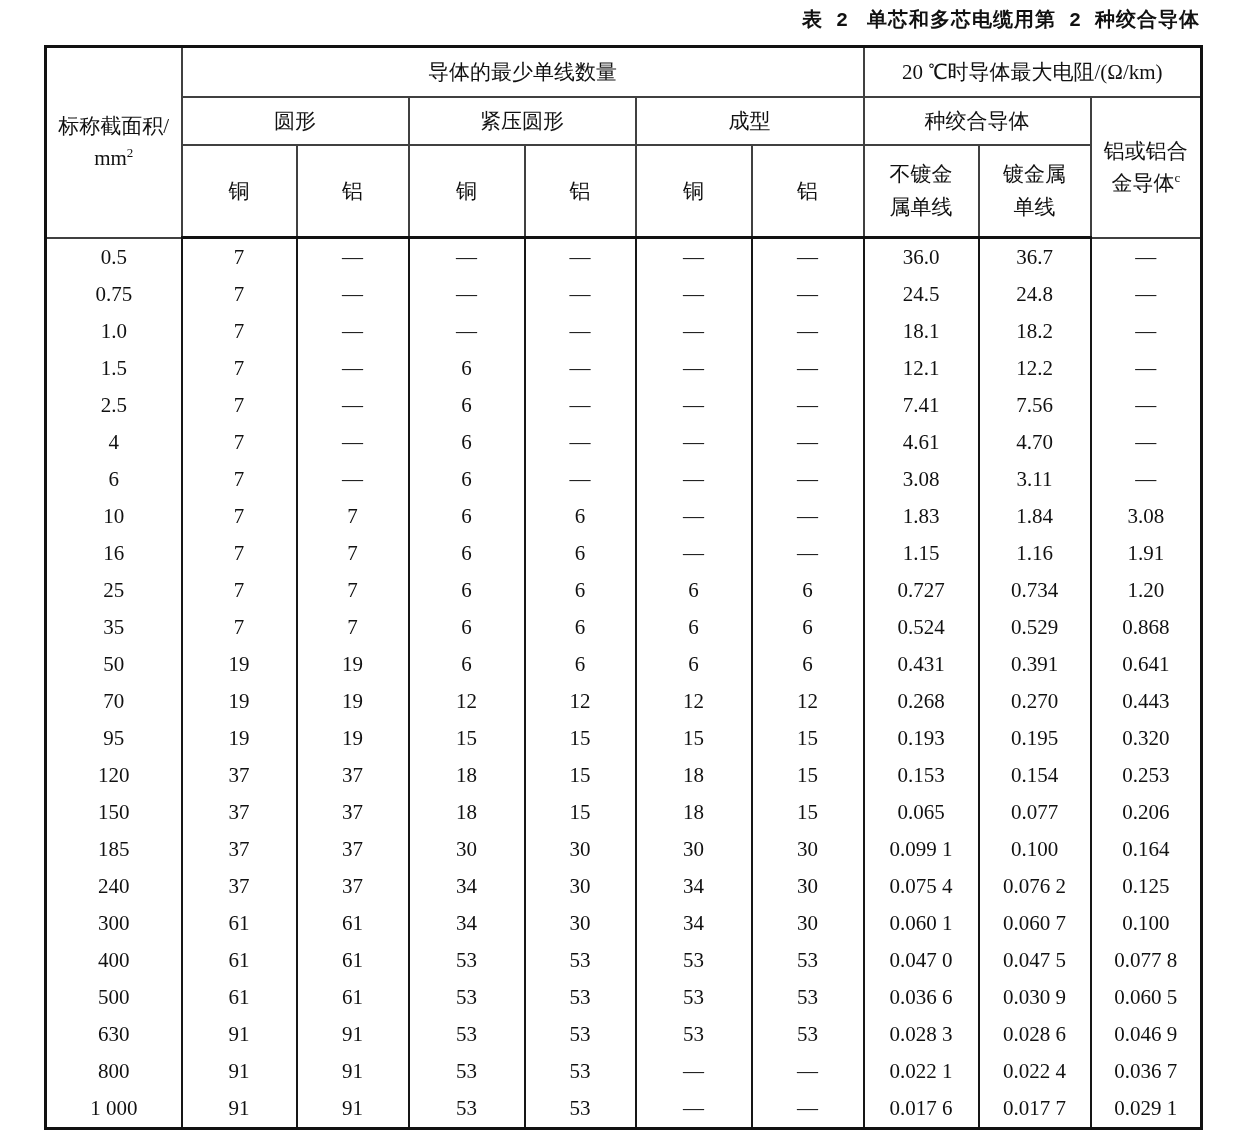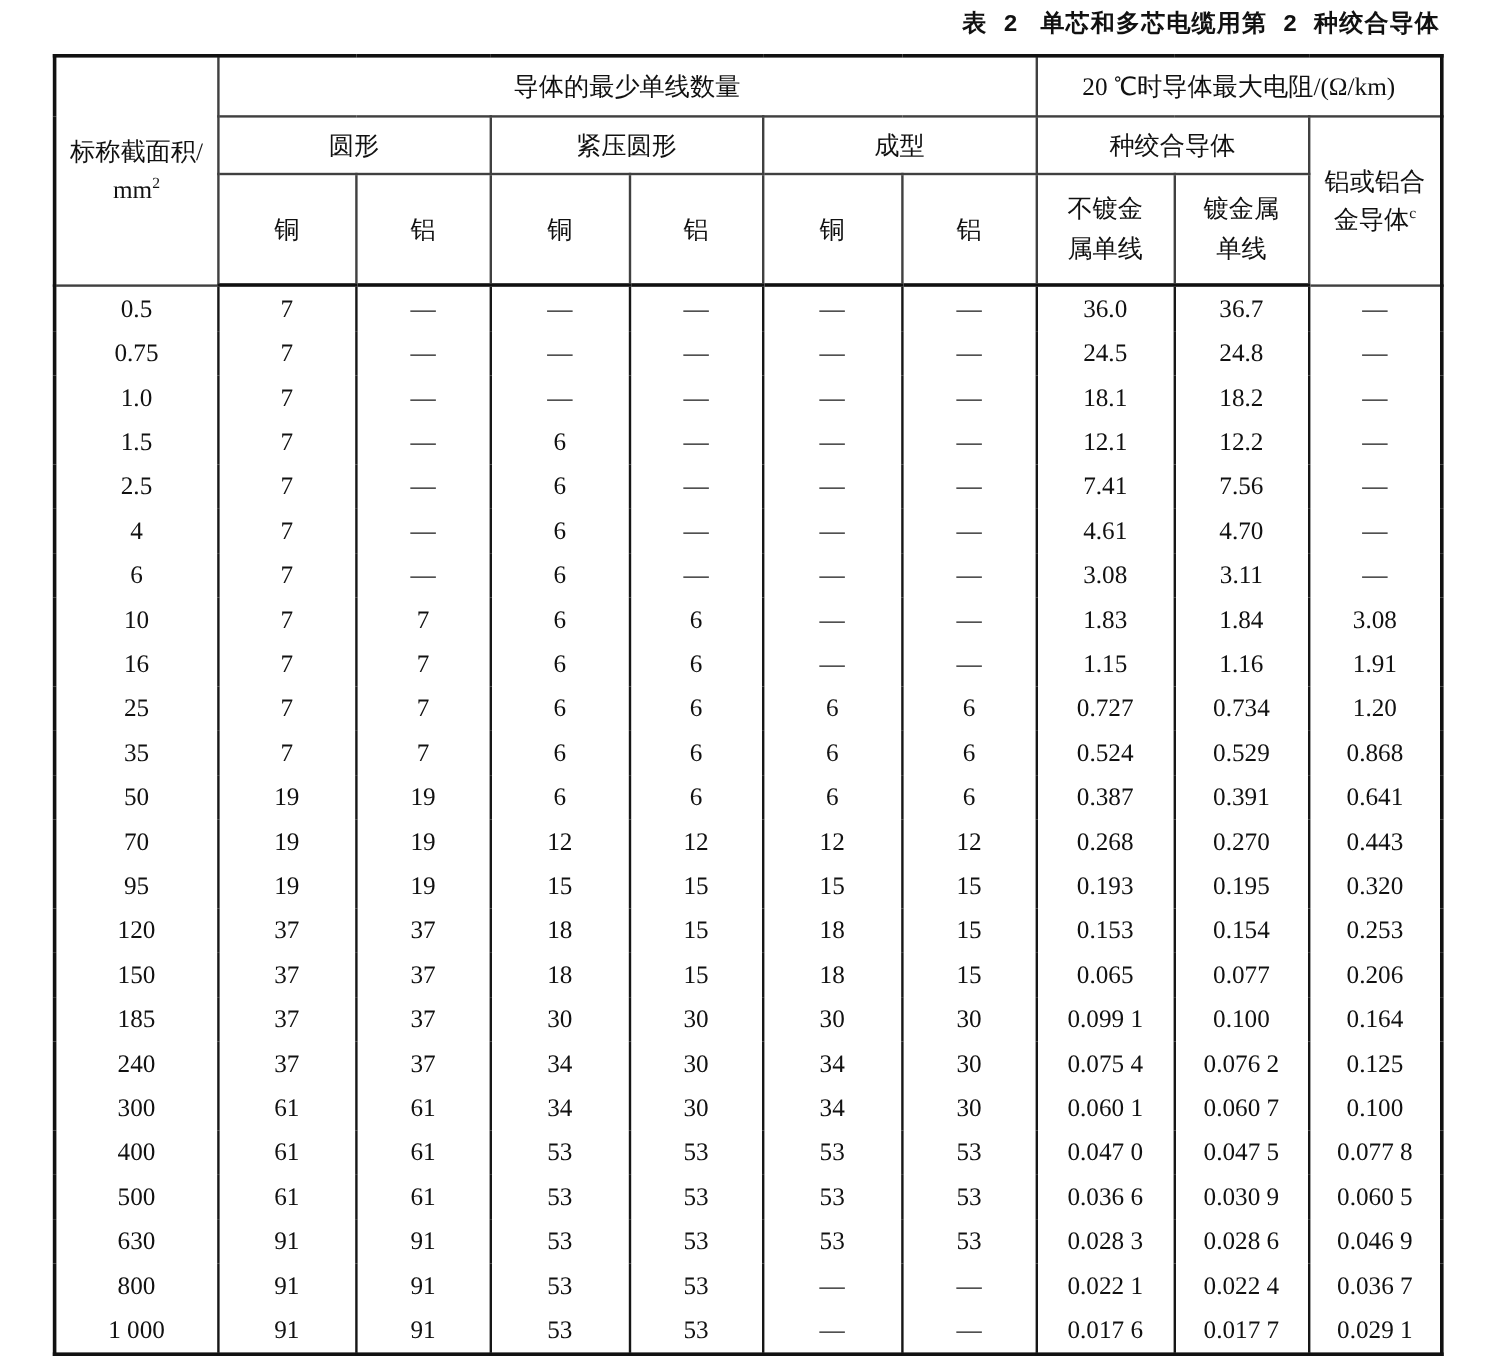--- a/index.html
+++ b/index.html
@@ -257,21 +257,21 @@
           <td>0.868</td>
         </tr>
         <tr>
           <td>50</td>
           <td>19</td>
           <td>19</td>
           <td>6</td>
           <td>6</td>
           <td>6</td>
           <td>6</td>
-          <td>0.387</td>
+          <td>0.431</td>
           <td>0.391</td>
           <td>0.641</td>
         </tr>
         <tr>
           <td>70</td>
           <td>19</td>
           <td>19</td>
           <td>12</td>
           <td>12</td>
           <td>12</td>

